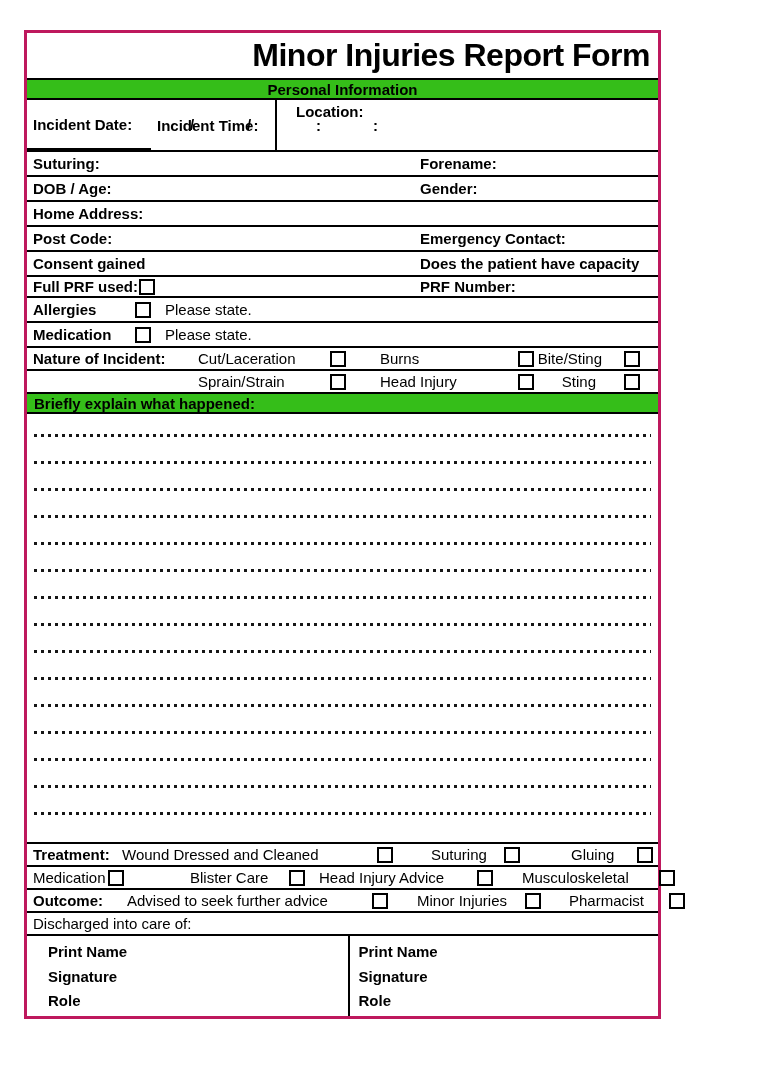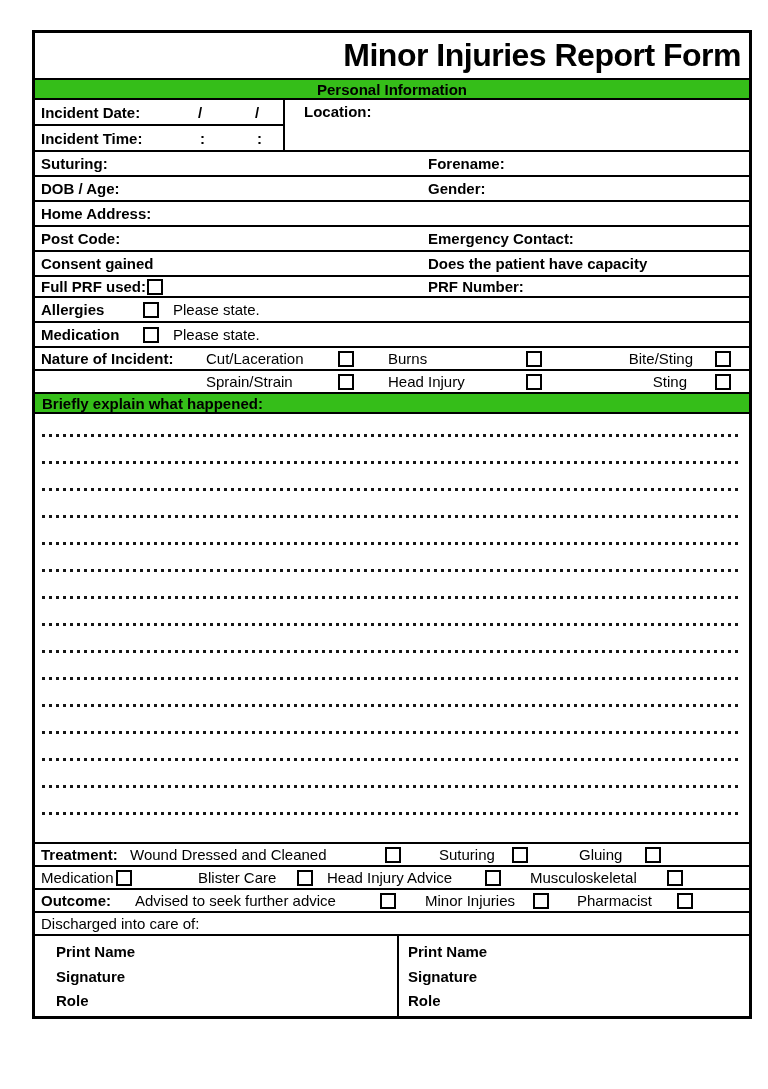--- a/index.html
+++ b/index.html
@@ -1,32 +1,32 @@
 <!DOCTYPE html>
 <html style="--green: #35be19;"><head>
 <meta charset="utf-8">
 <style>
   html,body{margin:0;padding:0;background:#ffffff;}
   body{width:768px;height:1089px;position:relative;font-family:"Liberation Sans",sans-serif;color:#000;}
-  .form{position:absolute;left:24px;top:30px;width:720px;border:3px solid #000000;background:#fff;box-sizing:border-box;margin-left:8px;}
+  .form{position:absolute;left:24px;top:30px;width:637px;border:3px solid #be185d;background:#fff;box-sizing:border-box;}
   .row{position:relative;border-bottom:2px solid #000;background:#fff;font-size:15px;box-sizing:border-box;}
   .row:last-child{border-bottom:none;padding-left:12px;}
   .b{font-weight:bold;}
   .abs{position:absolute;top:0;height:100%;display:flex;align-items:center;gap:5px;white-space:nowrap;}
   .cb{width:12px;height:12px;border:2px solid #000;background:#fff;flex:0 0 auto;display:inline-block;}
   
   .r-title{height:47px;display:flex;align-items:center;justify-content:flex-end;padding-right:8px;
            font-size:32px;font-weight:bold;letter-spacing:-0.5px;}
   
   .r-green{height:20px;background:var(--green,#35be19);font-weight:bold;display:flex;align-items:center;}
   .r-green.center{justify-content:center;}
   .r-green.left{padding-left:7px;}
   
   .r-incident{height:52px;display:flex;}
-  .inc-left{width:250px;border-right:2px solid #000;display:flex;flex-direction:column;box-sizing:border-box;}
+  .inc-left{width:250px;border-right:2px solid #000;display:flex;box-sizing:border-box;}
   .inc-sub{flex:1;position:relative;}
   .inc-sub.first{border-bottom:2px solid #000;}
   .inc-right{flex:1;position:relative;}
   
   .r-std{height:25px;}
   .r-prf{height:21px;}
   .r-nature{height:23px;}
   .r-treat{height:23px;}
   .r-disch{height:23px;}
   

